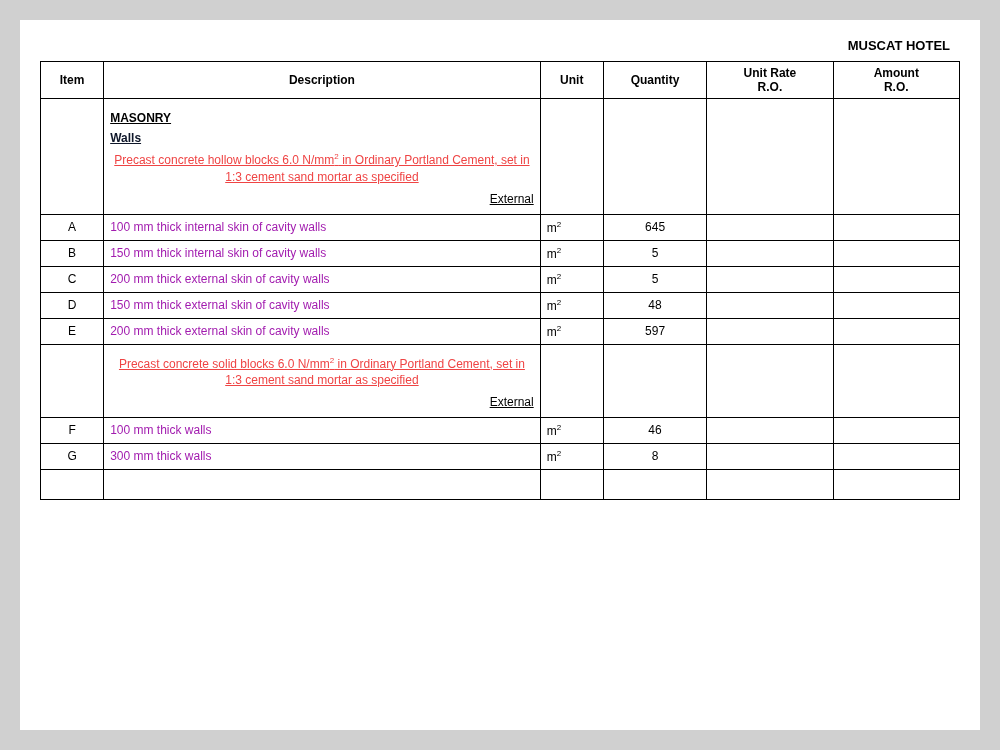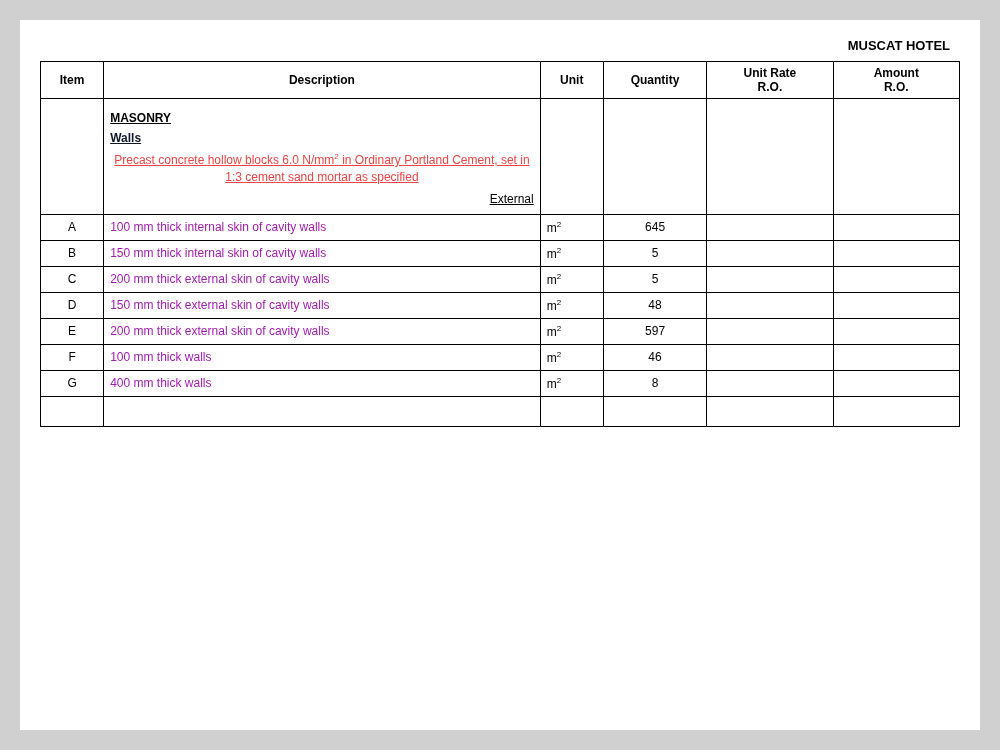--- a/index.html
+++ b/index.html
@@ -246,33 +246,44 @@
 
       <tr class="data-row">
         <td class="row-item col-item">E</td>
         <td class="col-desc row-desc">200 mm thick external skin of cavity walls</td>
         <td class="unit-cell">m<sup>2</sup></td>
         <td class="qty-cell">597</td>
         <td></td>
         <td></td>
       </tr>
 
+      <tr>
+        <td class="col-item"></td>
+        <td class="col-desc">
+          <span class="item-desc">Precast concrete solid blocks 6.0 N/mm<sup>2</sup> in Ordinary Portland Cement, set in 1:3 cement sand mortar as specified</span>
+          <span class="sub-label">External</span>
+        </td>
+        <td class="unit-cell"></td>
+        <td class="qty-cell"></td>
+        <td></td>
+        <td></td>
+      </tr>
 
       <tr class="data-row">
         <td class="row-item col-item">F</td>
         <td class="col-desc row-desc">100 mm thick walls</td>
         <td class="unit-cell">m<sup>2</sup></td>
         <td class="qty-cell">46</td>
         <td></td>
         <td></td>
       </tr>
 
       <tr class="data-row">
         <td class="row-item col-item">G</td>
-        <td class="col-desc row-desc">400 mm thick walls</td>
+        <td class="col-desc row-desc">300 mm thick walls</td>
         <td class="unit-cell">m<sup>2</sup></td>
         <td class="qty-cell">8</td>
         <td></td>
         <td></td>
       </tr>
 
       <tr>
         <td style="height:30px;"></td>
         <td></td>
         <td></td>

